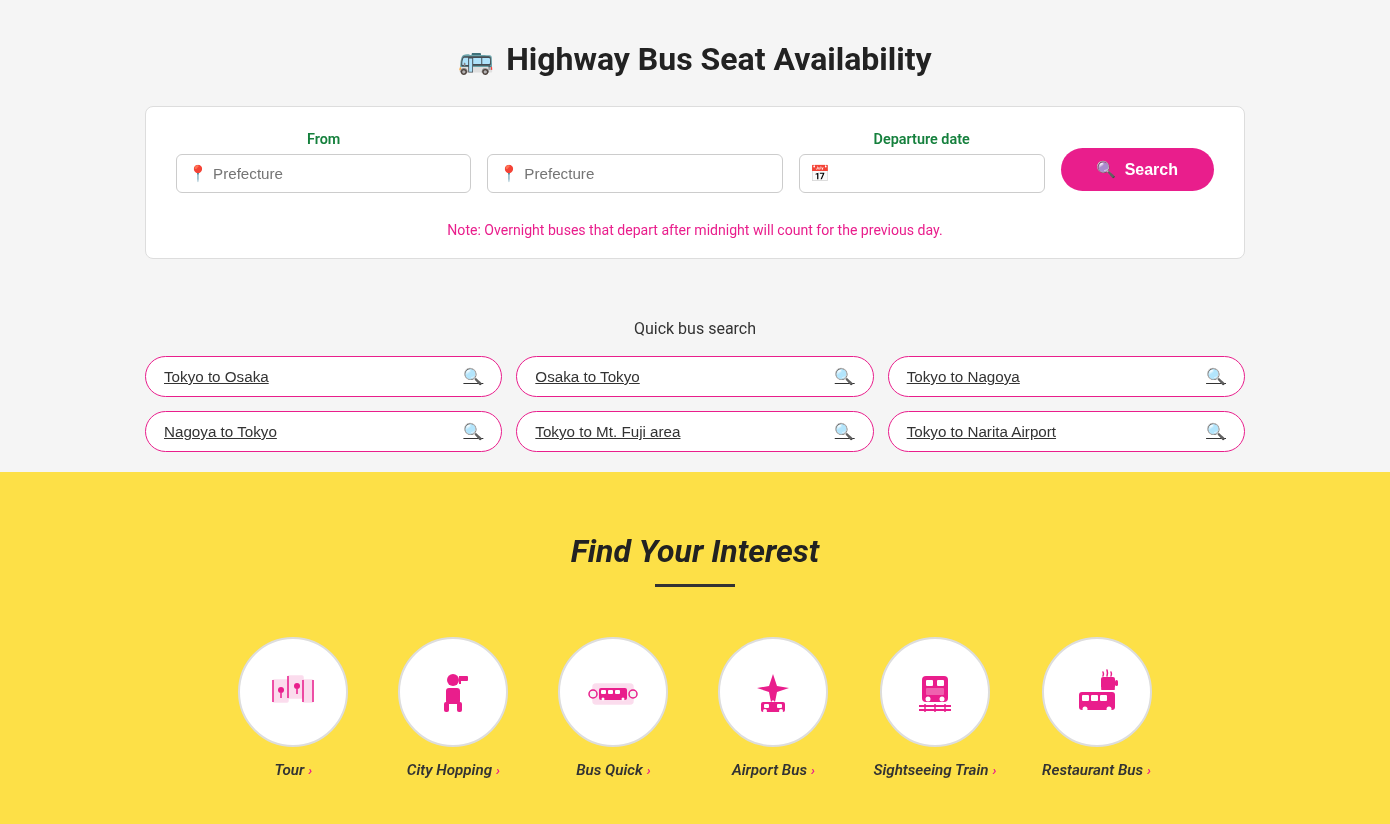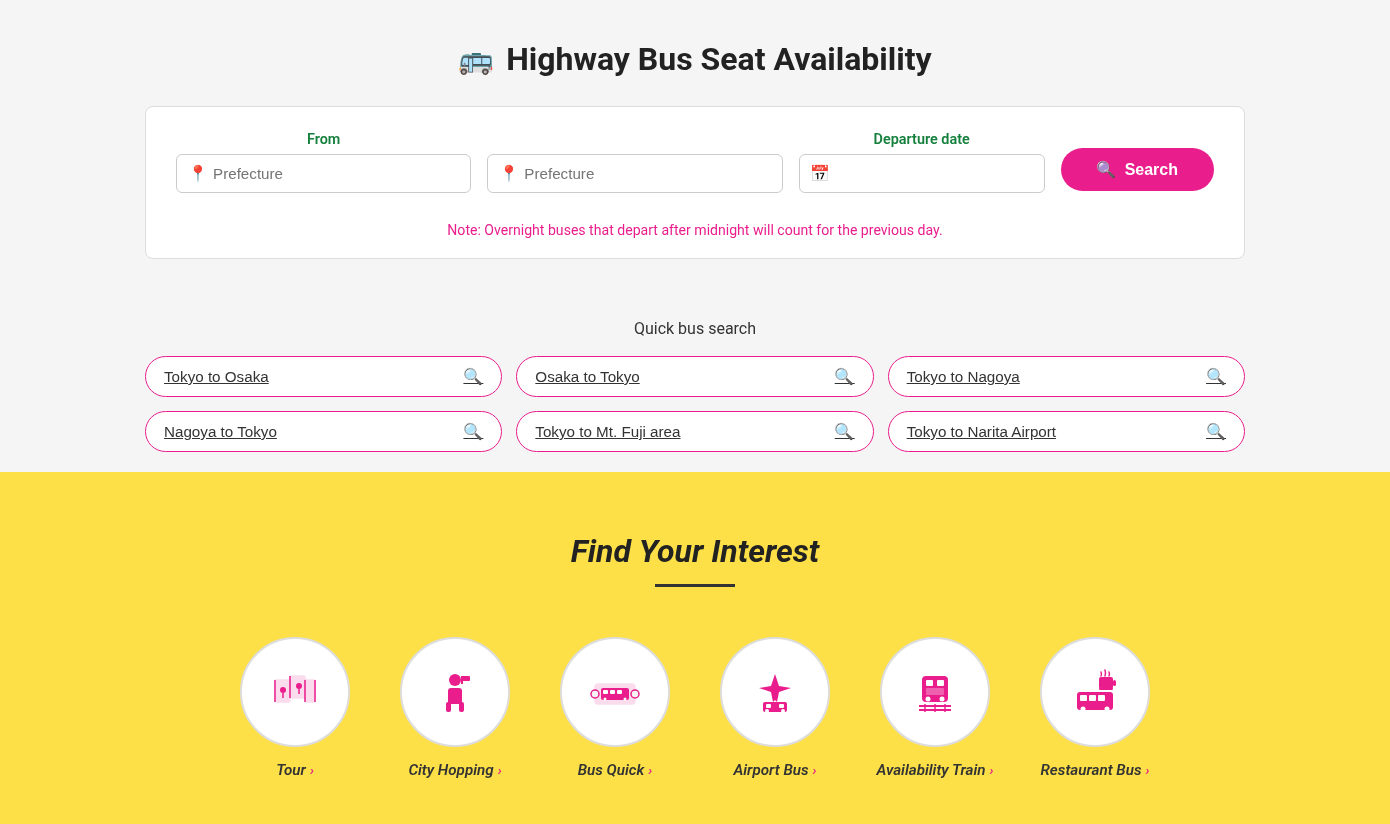--- a/index.html
+++ b/index.html
@@ -402,21 +402,21 @@
           <circle cx="33" cy="33" r="2.5" fill="white"></circle>
 
           <line x1="10" y1="40" x2="42" y2="40" stroke="#e91e8c" stroke-width="2"></line>
           <line x1="10" y1="44" x2="42" y2="44" stroke="#e91e8c" stroke-width="2"></line>
           <line x1="16" y1="38" x2="16" y2="46" stroke="#e91e8c" stroke-width="1.5"></line>
           <line x1="26" y1="38" x2="26" y2="46" stroke="#e91e8c" stroke-width="1.5"></line>
           <line x1="36" y1="38" x2="36" y2="46" stroke="#e91e8c" stroke-width="1.5"></line>
         </svg>
       </div>
       <div class="interest-label">
-        <span>Availability Train</span>
+        <span>Sightseeing Train</span>
         <span class="arrow">›</span>
       </div>
     </div>
 
     <div class="interest-item">
       <div class="interest-circle">
         <svg viewBox="0 0 52 52" fill="none" xmlns="http://www.w3.org/2000/svg">
 
           <path d="M32 6 Q33 8 32 10" stroke="#e91e8c" stroke-width="1.5" fill="none" stroke-linecap="round"></path>
           <path d="M36 4 Q37 7 36 10" stroke="#e91e8c" stroke-width="1.5" fill="none" stroke-linecap="round"></path>

